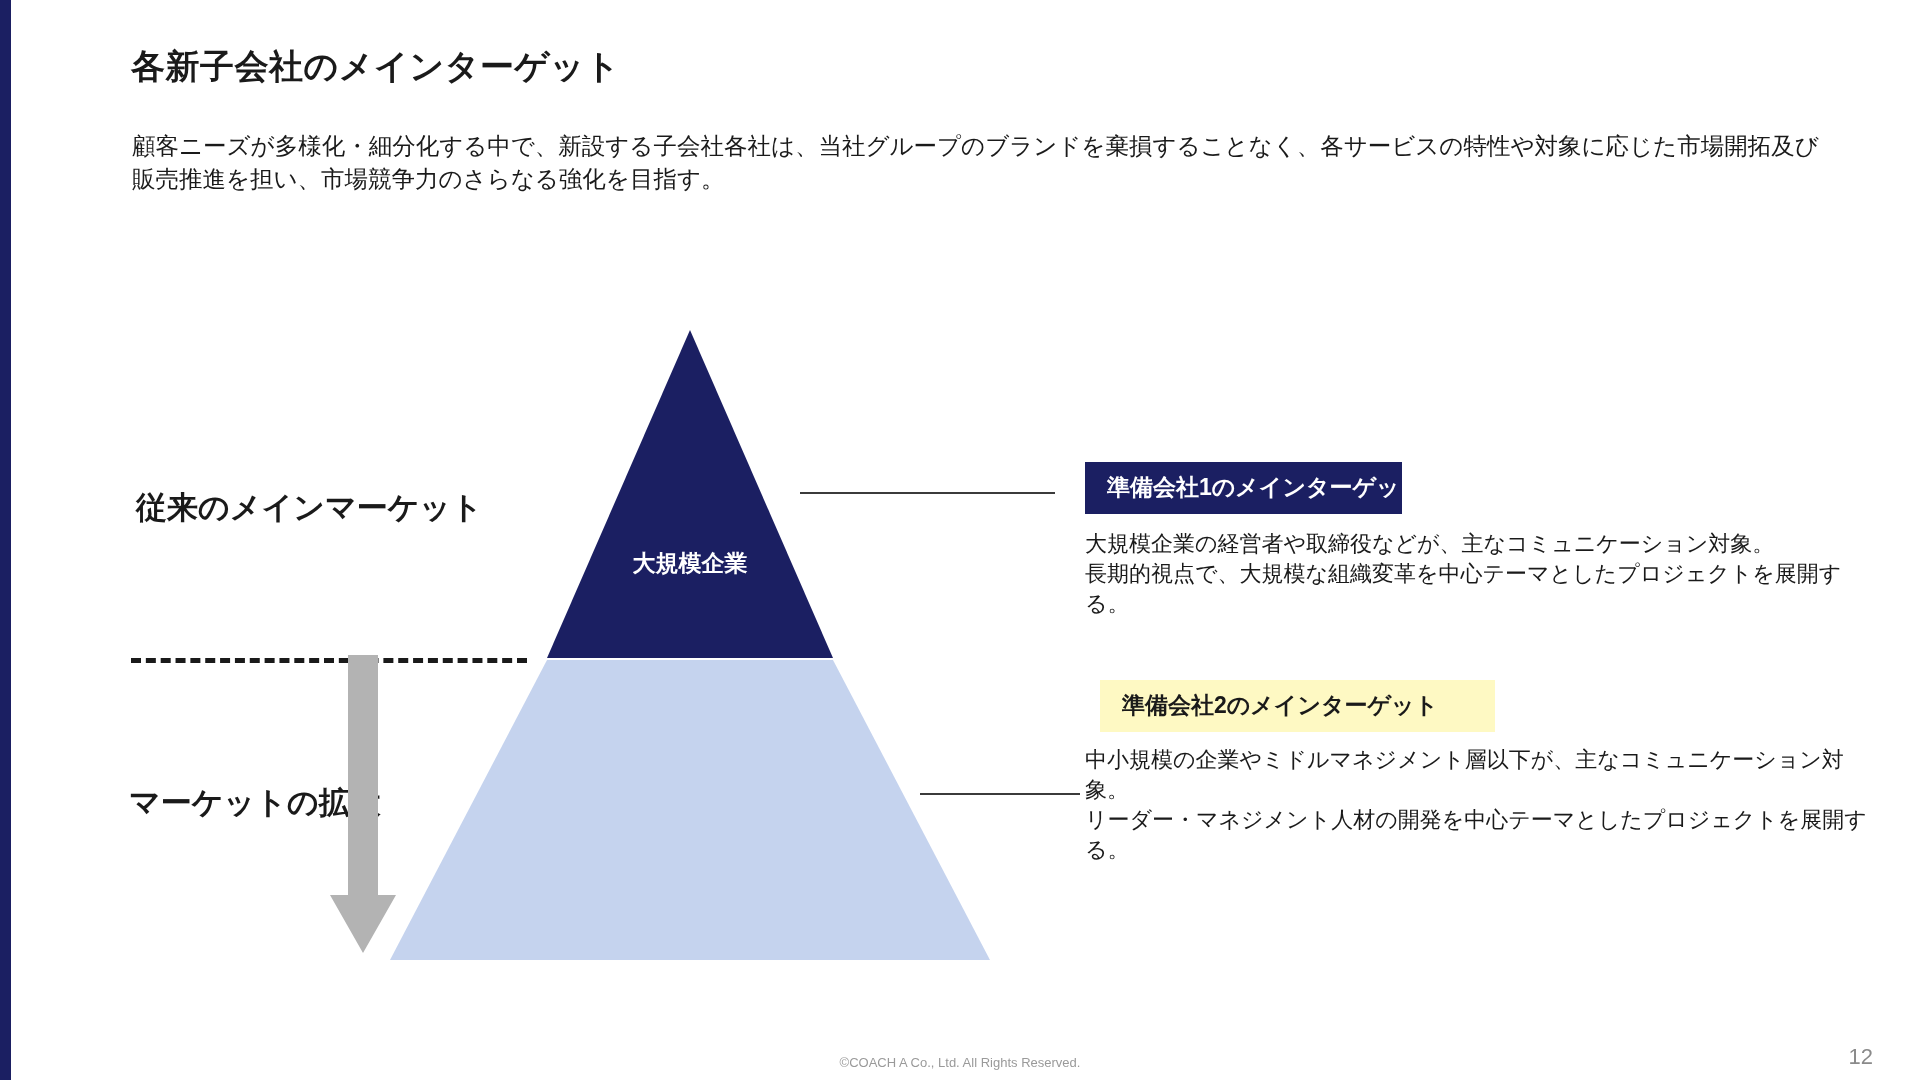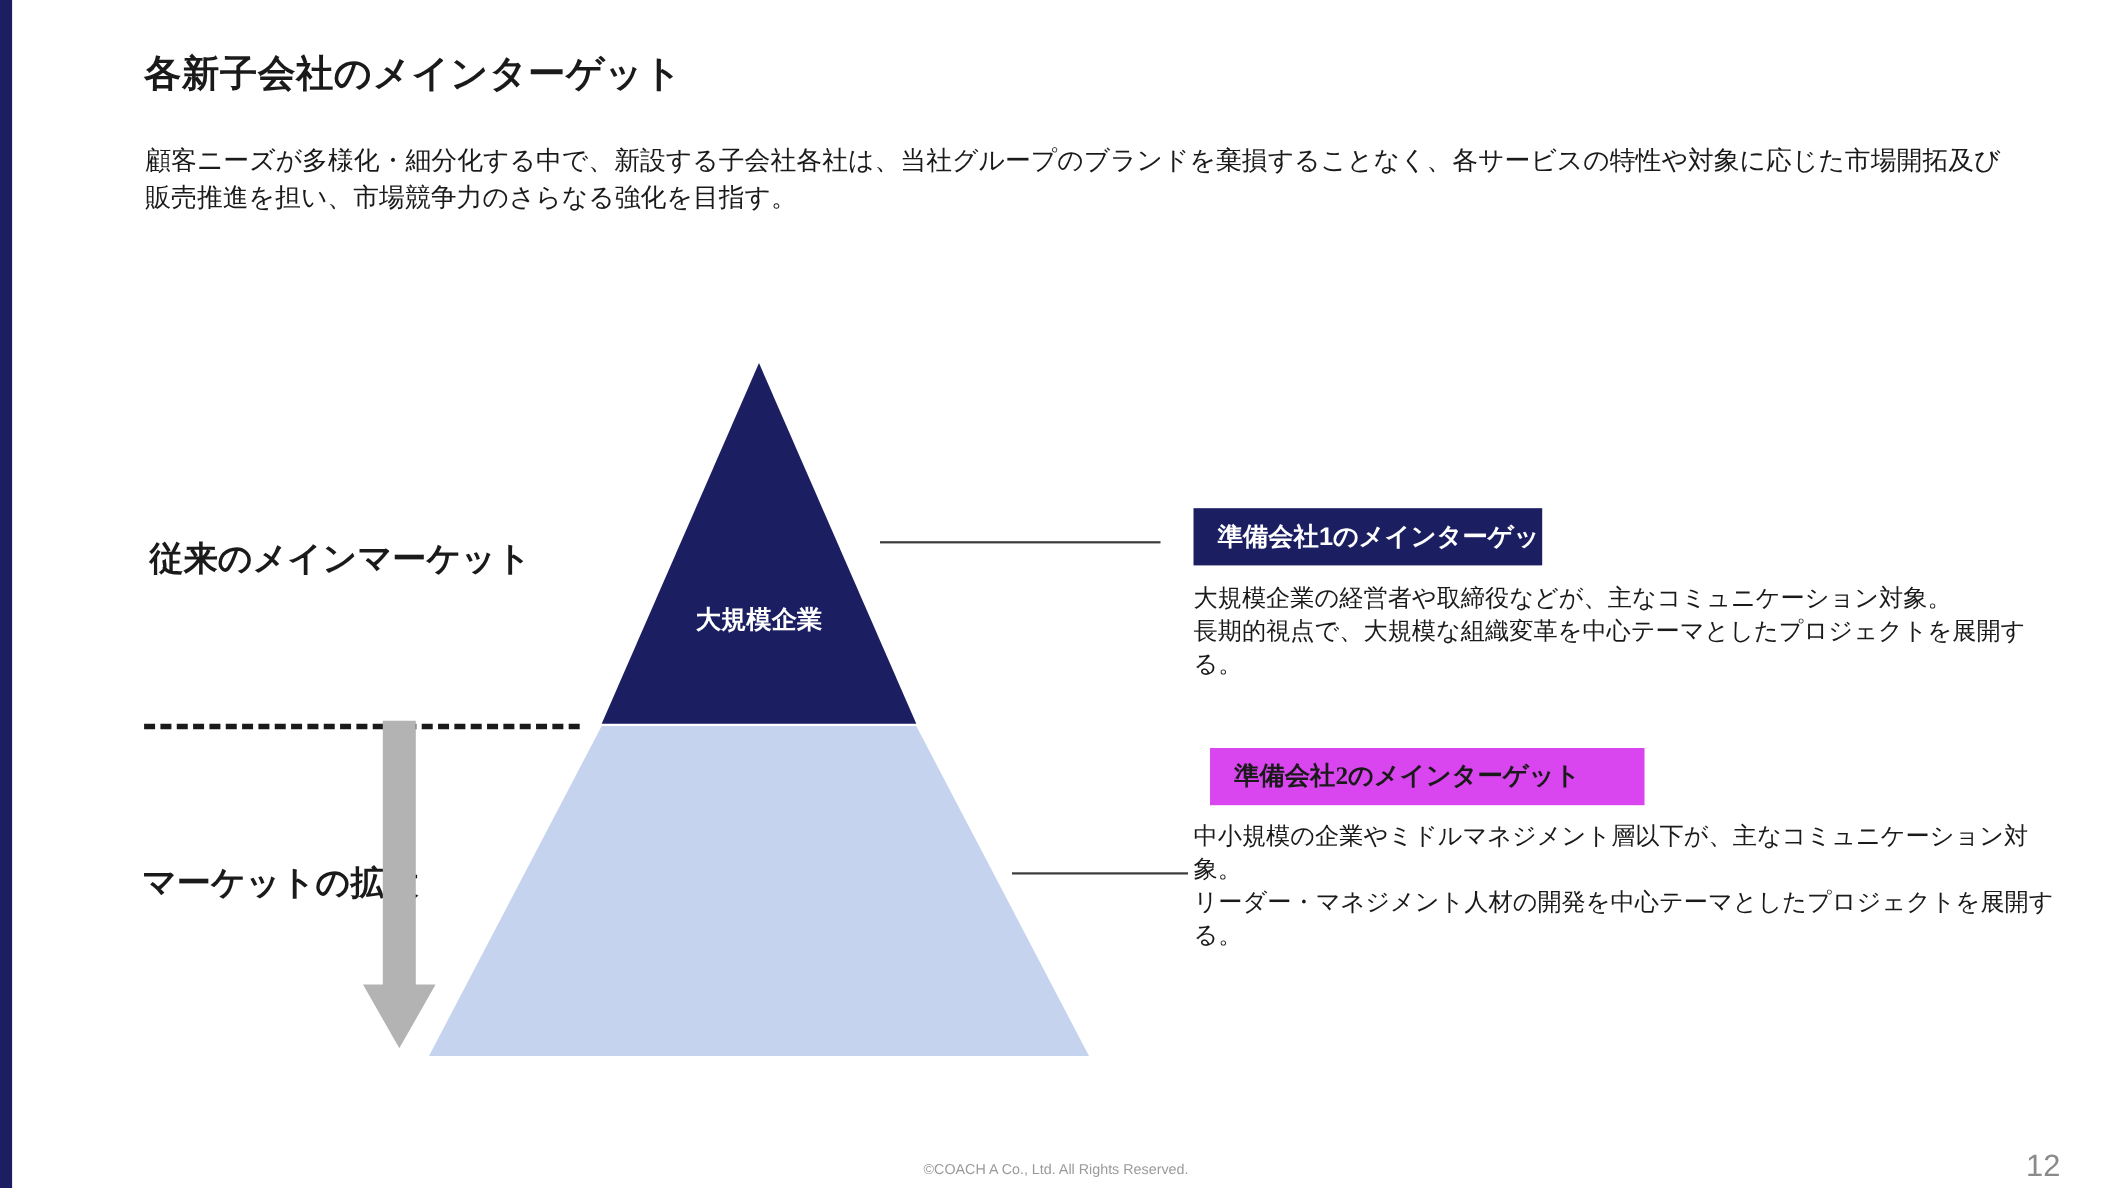--- a/index.html
+++ b/index.html
@@ -120,23 +120,22 @@
     font-size: 23px;
     font-weight: bold;
     padding: 10px 22px 11px 22px;
     white-space: nowrap;
   }
   .card-head.dark {
     background: #1b1f62;
     color: #ffffff;
   }
   .card-head.light {
-    background: #d946ef;
-    color: #1a1a1a;
-    font-family: Liberation Serif, serif;
+    background: #fef9c3;
+    color: #1a1a1a;
   }
   .card-body {
     margin-top: 15px;
     font-size: 22px;
     line-height: 1.36;
     color: #1a1a1a;
     white-space: pre-line;
   }
   .card1 { left: 1085px; top: 462px; width: 790px; }
   .card1 .card-head { width: 317px; box-sizing: border-box; }
@@ -150,21 +149,21 @@
     top: 1055px;
     width: 1920px;
     text-align: center;
     font-size: 13px;
     color: #9a9a9a;
   }
   .page-num {
     position: absolute;
     right: 47px;
     top: 1044px;
-    font-size: 28px;
+    font-size: 22px;
     color: #8a8a8a;
     text-align: center;
   }
 </style>
 </head>
 <body>
 
 <div class="slide">
 
   <div class="accent-bar"></div>

